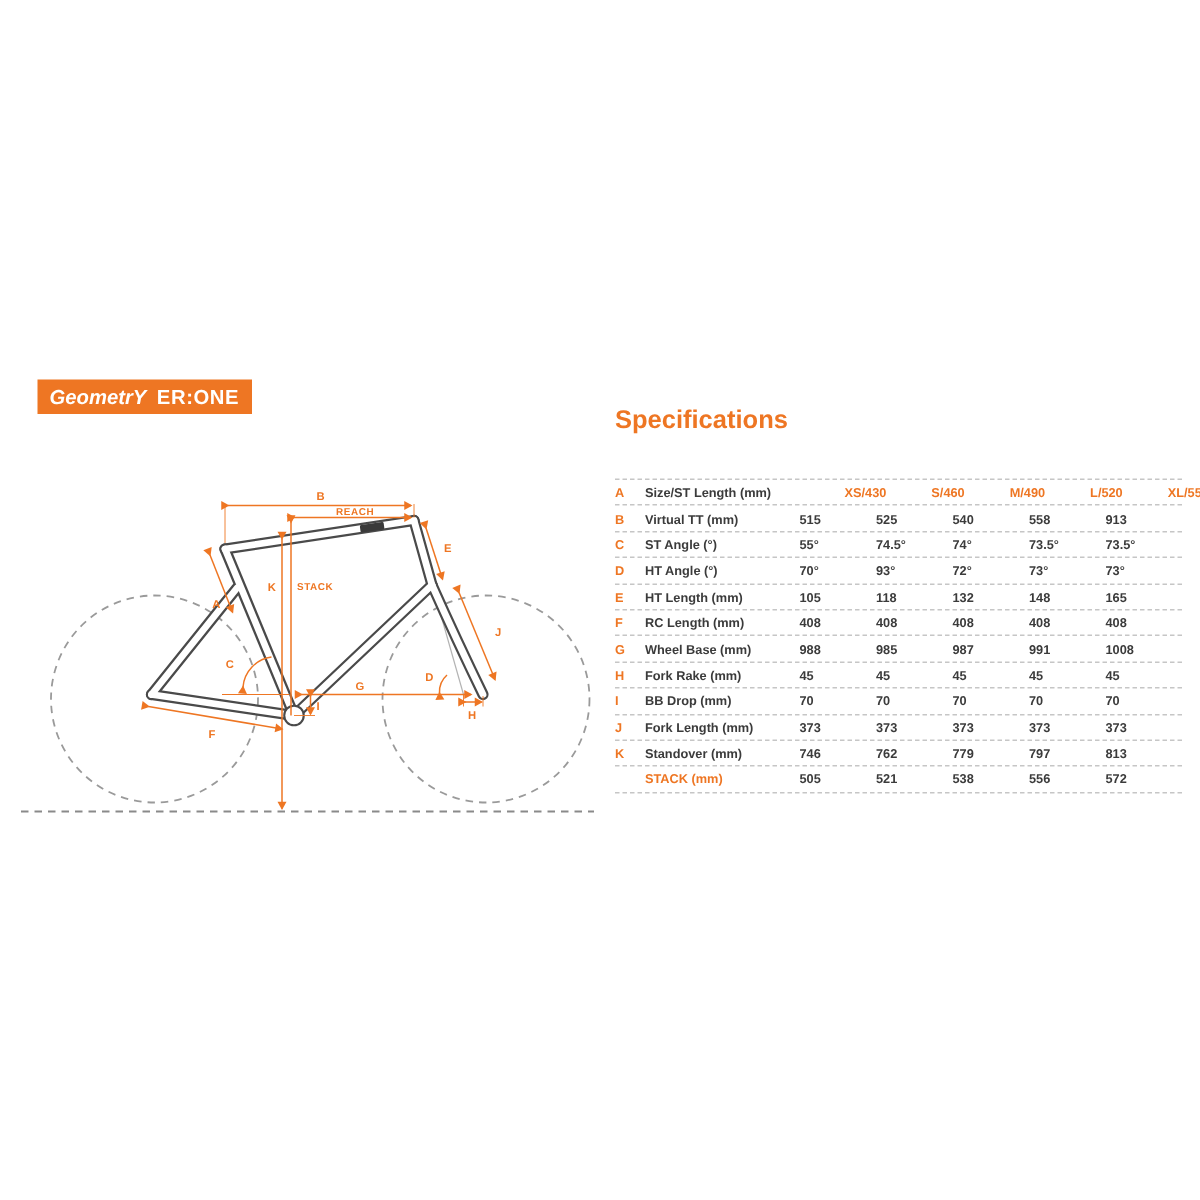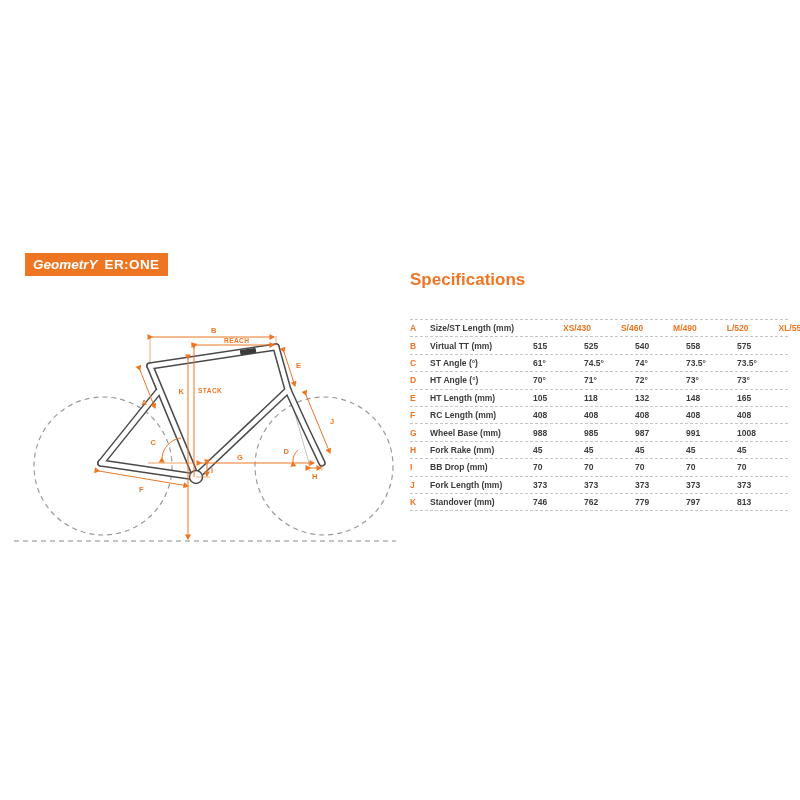--- a/index.html
+++ b/index.html
@@ -138,36 +138,36 @@
         <span class="val">L/520</span>
         <span class="val">XL/550</span>
       </div>
       <div class="spec-row">
         <span class="key">B</span>
         <span class="label">Virtual TT (mm)</span>
         <span class="val">515</span>
         <span class="val">525</span>
         <span class="val">540</span>
         <span class="val">558</span>
-        <span class="val">575</span>
+        <span class="val">913</span>
       </div>
       <div class="spec-row">
         <span class="key">C</span>
         <span class="label">ST Angle (°)</span>
-        <span class="val">61°</span>
+        <span class="val">55°</span>
         <span class="val">74.5°</span>
         <span class="val">74°</span>
         <span class="val">73.5°</span>
         <span class="val">73.5°</span>
       </div>
       <div class="spec-row">
         <span class="key">D</span>
         <span class="label">HT Angle (°)</span>
         <span class="val">70°</span>
-        <span class="val">71°</span>
+        <span class="val">93°</span>
         <span class="val">72°</span>
         <span class="val">73°</span>
         <span class="val">73°</span>
       </div>
       <div class="spec-row">
         <span class="key">E</span>
         <span class="label">HT Length (mm)</span>
         <span class="val">105</span>
         <span class="val">118</span>
         <span class="val">132</span>
@@ -221,15 +221,24 @@
       </div>
       <div class="spec-row">
         <span class="key">K</span>
         <span class="label">Standover (mm)</span>
         <span class="val">746</span>
         <span class="val">762</span>
         <span class="val">779</span>
         <span class="val">797</span>
         <span class="val">813</span>
       </div>
+      <div class="spec-row accent">
+        <span class="key"></span>
+        <span class="label">STACK (mm)</span>
+        <span class="val">505</span>
+        <span class="val">521</span>
+        <span class="val">538</span>
+        <span class="val">556</span>
+        <span class="val">572</span>
+      </div>
     </div>
 
 </div>
 
 </body></html>

